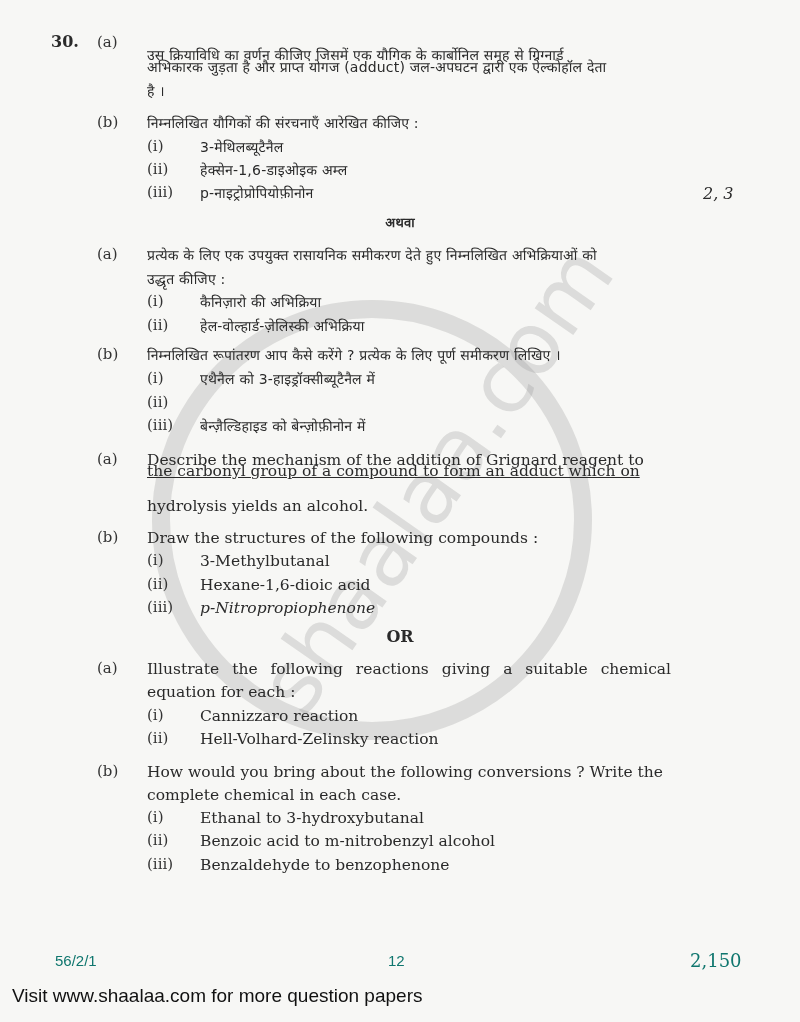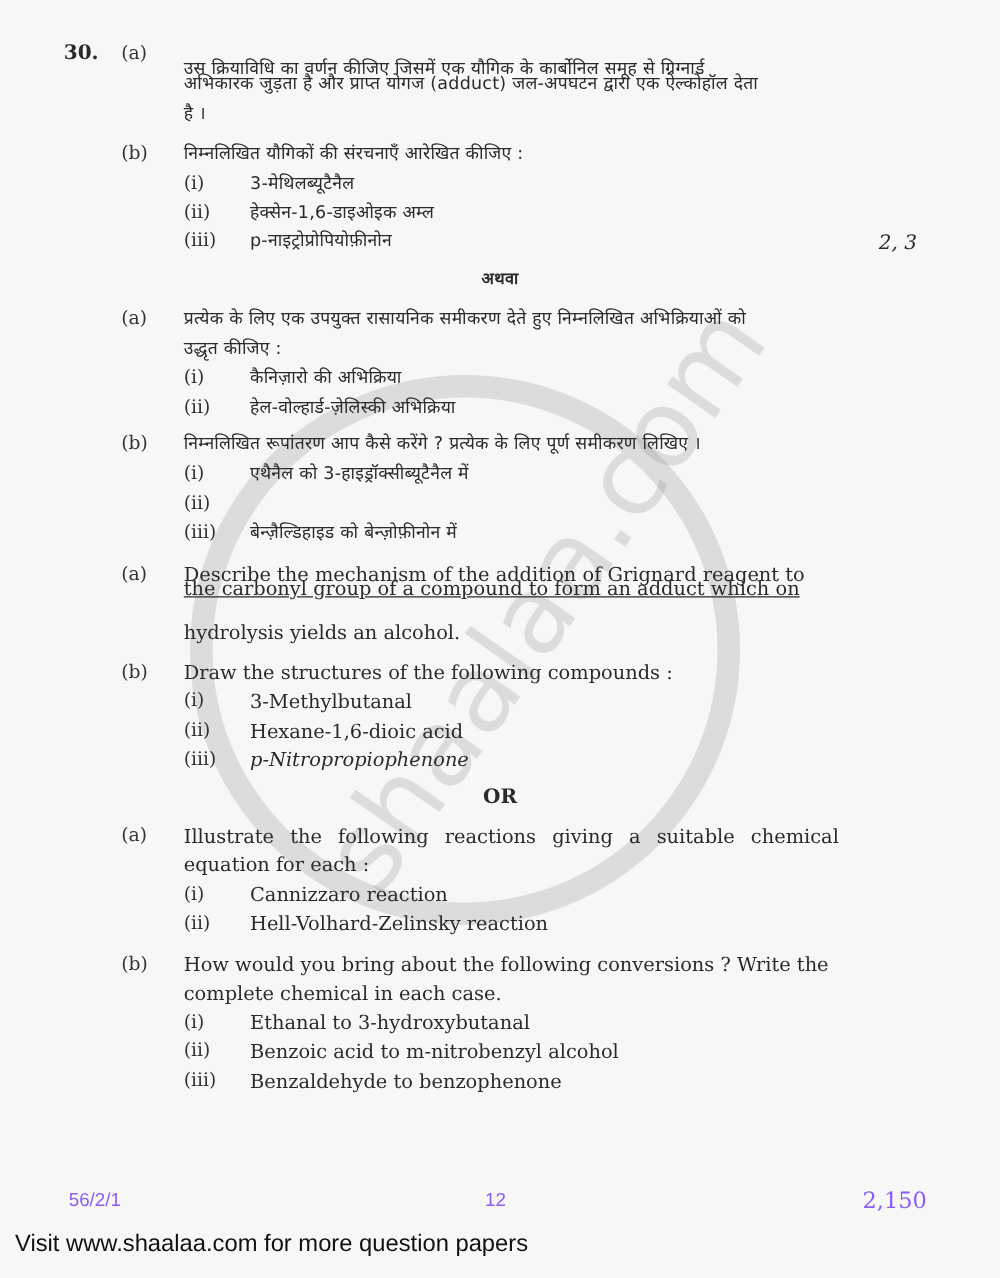--- a/index.html
+++ b/index.html
@@ -12,21 +12,21 @@
   .page { position: absolute; left: 0; top: 0; width: 800px; height: 1022px; }
   .line { position: absolute; white-space: nowrap; font-size: 15.5px; line-height: 20px; }
   .hi { font-family: "DejaVu Sans", "Liberation Sans", sans-serif; font-size: 14px; letter-spacing: 0.2px; }
   .en { font-family: "DejaVu Serif", "Liberation Serif", serif; font-size: 15.5px; }
   .justify { white-space: normal; text-align: justify; text-align-last: left; }
   .qnum { position: absolute; font-weight: bold; font-size: 16px; }
   .lbl { position: absolute; font-size: 15px; color: #333; }
   .rom { position: absolute; font-size: 15px; color: #333; }
   .marks { position: absolute; font-style: italic; font-size: 16px; }
   .center { position: absolute; left: 0; width: 800px; text-align: center; font-weight: bold; }
-  .footer { position: absolute; font-family: "Liberation Sans", sans-serif; font-size: 15px; color: #8b5cf6; text-align: right; }
+  .footer { position: absolute; font-family: "Liberation Sans", sans-serif; font-size: 15px; color: #0f766e; text-align: right; }
   .visit { position: absolute; font-family: "Liberation Sans", sans-serif; font-size: 19px; color: #111; left: 12px; top: 985px; }
   .watermark {
     position: absolute; left: 152px; top: 300px; width: 440px; height: 440px;
     border: 18px solid rgba(150,150,150,0.28); border-radius: 50%;
     box-sizing: border-box; pointer-events: none;
   }
   .wm-text {
     position: absolute; left: 190px; top: 480px; width: 420px;
     transform: rotate(-55deg); transform-origin: center;
     font-family: "DejaVu Sans", "Liberation Sans", sans-serif;

